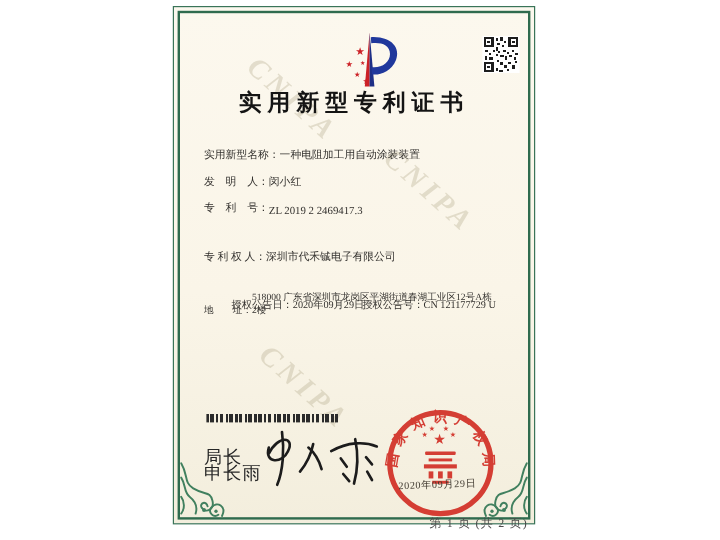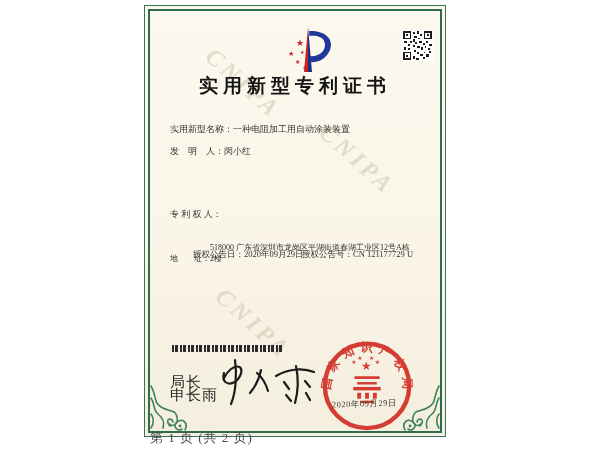--- a/index.html
+++ b/index.html
@@ -26,21 +26,21 @@
   .grant .g2{position:absolute;left:152px;white-space:nowrap;}
   .paras{position:absolute;left:20px;top:252px;width:260px;font-size:7px;line-height:12px;color:#3e3c38;text-align:justify;}
   .paras p{margin:0;text-indent:14px;}
   .barcode{position:absolute;left:22px;top:334px;width:112px;height:7px;
     background:repeating-linear-gradient(90deg,#2b2b2b 0 2px,transparent 2px 3px,#2b2b2b 3px 6px,transparent 6px 8px);}
   .signer{position:absolute;left:20px;top:365px;font-size:15px;color:#262626;line-height:13px;letter-spacing:1px;}
   .sig{position:absolute;left:58px;top:343px;}
   .sealwrap{position:absolute;left:168px;top:324px;width:98px;height:98px;}
   .sealdate{position:absolute;left:182px;top:387px;width:92px;font-size:8.5px;color:#403a30;letter-spacing:0.5px;
     transform:rotate(-2deg);white-space:nowrap;}
-  .footer{position:absolute;left:0;top:418px;width:100%;text-align:left;font-size:13px;color:#4a4a4a;letter-spacing:1px;}
+  .footer{position:absolute;left:0;top:418px;width:100%;text-align:right;font-size:10px;color:#4a4a4a;letter-spacing:1px;}
   .orn{position:absolute;}
   .orn-r{right:-1px;bottom:-1px;}
   .orn-l{left:-1px;bottom:-1px;transform:scaleX(-1);}
 </style>
 </head>
 <body>
 
 <div class="stage">
   <div class="paper-outer">
     <div class="paper">
@@ -109,22 +109,27 @@
       <div class="title">实用新型专利证书</div>
 
       <div class="frow r0">
         <span class="lab">实用新型名称：</span>
         <span class="val">一种电阻加工用自动涂装装置</span>
       </div>
       <div class="frow r1">
         <span class="lab">发　明　人：</span>
         <span class="val">闵小红</span>
       </div>
+      <div class="frow r2">
+        <span class="lab">专　利　号：</span>
+        <span class="val">ZL 2019 2 2469417.3</span>
+      </div>
       <div class="frow r4">
         <span class="lab">专 利 权 人：</span>
+        <span class="val">深圳市代禾铖电子有限公司</span>
       </div>
       <div class="frow r5">
         <span class="lab">地　　址：</span>
         <span class="val">518000 广东省深圳市龙岗区平湖街道春湖工业区12号A栋
 2楼</span>
       </div>
 
       <div class="grant">
         <span class="g1"><span>授权公告日：</span><span>2020年09月29日</span></span>
         <span class="g2"><span>授权公告号：</span><span>CN 121177729 U</span></span>

